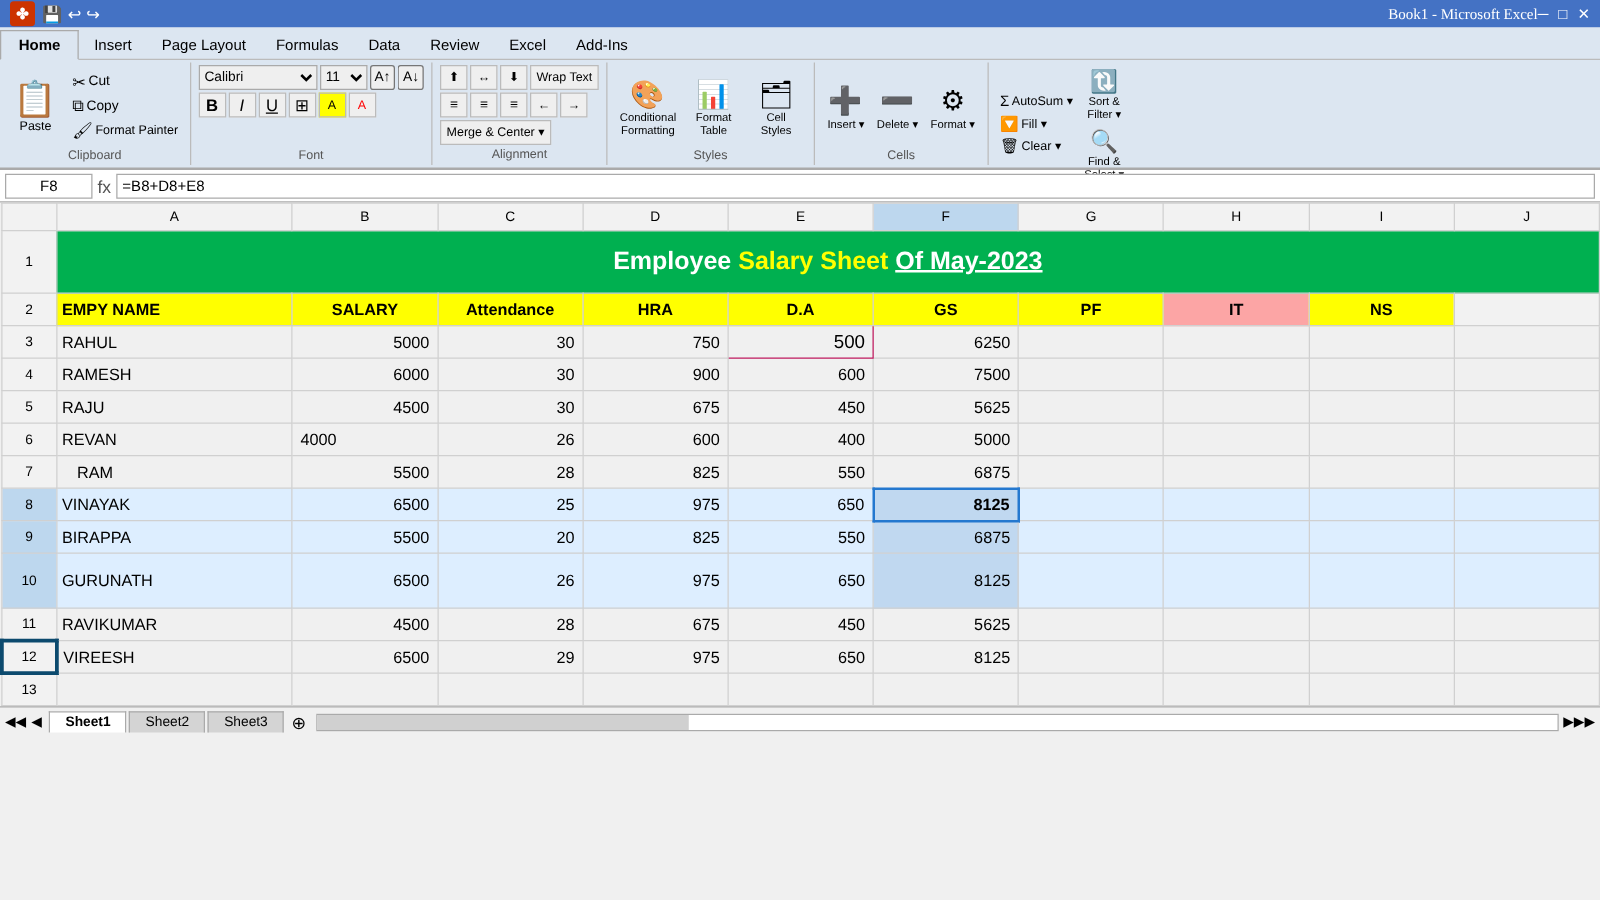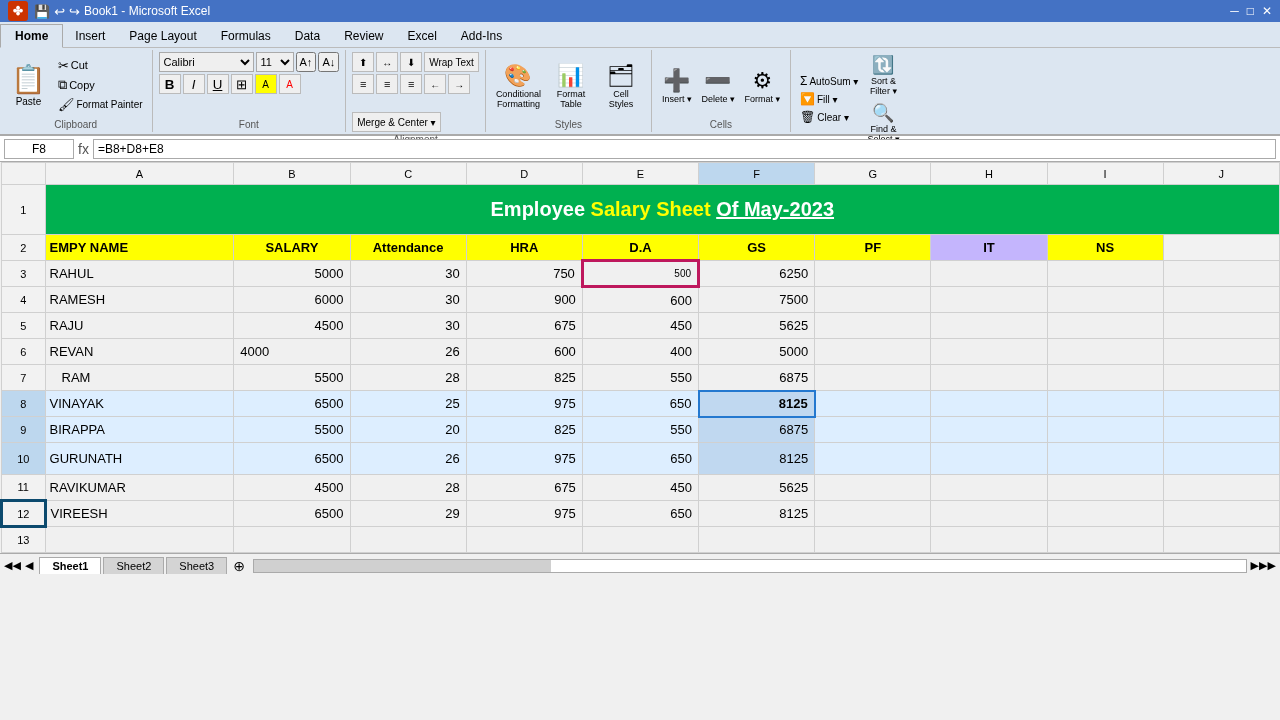--- a/index.html
+++ b/index.html
@@ -6,21 +6,21 @@
     body { font-family: 'Segoe UI', Arial, sans-serif; font-size: 12px; background: #f0f0f0; width: 1280px; height: 720px; overflow: hidden; }
   </style>
 </head>
 <body>
 
 <div style="display:flex; align-items:center; background:#4472c4; height:22px; padding: 0 8px;">
   <div style="width:20px;height:20px;background:#cc3300;border-radius:3px;display:flex;align-items:center;justify-content:center;color:white;font-weight:bold;font-size:12px;margin-right:6px;cursor:pointer;">✤</div>
   <span style="color:white;font-size:13px;cursor:pointer;margin-right:4px;">💾</span>
   <span style="color:white;font-size:13px;cursor:pointer;margin-right:4px;">↩</span>
   <span style="color:white;font-size:13px;cursor:pointer;margin-right:4px;">↪</span>
-  <div style="flex:1; text-align:left;">
+  <div style="flex:1; text-align:right;font-family:Liberation Serif, serif;">
     <span style="color:white;font-size:12px;">Book1 - Microsoft Excel</span>
   </div>
   <div style="display:flex;gap:8px;">
     <span style="color:white;cursor:pointer;">─</span>
     <span style="color:white;cursor:pointer;">□</span>
     <span style="color:white;cursor:pointer;">✕</span>
   </div>
 </div>
 
 <div style="background:#dce6f1; display:flex; align-items:flex-end; padding-top:2px; border-bottom:1px solid #bbb;">
@@ -90,21 +90,21 @@
       <button style="width:22px;height:20px;cursor:pointer;border:1px solid #bbb;font-size:10px;">⬇</button>
       <button style="padding:1px 4px;height:20px;cursor:pointer;border:1px solid #bbb;font-size:10px;">Wrap Text</button>
     </div>
     <div style="display:flex;gap:2px;align-items:center;margin-bottom:2px;">
       <button style="width:22px;height:20px;cursor:pointer;border:1px solid #bbb;font-size:11px;">≡</button>
       <button style="width:22px;height:20px;cursor:pointer;border:1px solid #bbb;font-size:11px;">≡</button>
       <button style="width:22px;height:20px;cursor:pointer;border:1px solid #bbb;font-size:11px;">≡</button>
       <button style="width:22px;height:20px;cursor:pointer;border:1px solid #bbb;font-size:10px;">←</button>
       <button style="width:22px;height:20px;cursor:pointer;border:1px solid #bbb;font-size:10px;">→</button>
     </div>
-    <div style="display:flex;gap:2px;align-items:center;margin-top:16px;">
+    <div style="display:flex;gap:2px;align-items:center;">
       <button style="padding:1px 4px;height:20px;cursor:pointer;border:1px solid #bbb;font-size:10px;">Merge &amp; Center ▾</button>
     </div>
     <div style="font-size:10px;color:#555;margin-top:2px;text-align:center;">Alignment</div>
   </div>
 
 
   <div style="display:flex;flex-direction:column;border-right:1px solid #bbb;padding:2px 6px;min-width:160px;">
     <div style="display:flex;gap:2px;align-items:center;flex:1;">
       <div style="display:flex;flex-direction:column;align-items:center;cursor:pointer;padding:2px 4px;min-width:48px;">
         <span style="font-size:22px;">🎨</span>
@@ -206,32 +206,32 @@
 
       <tr style="height:26px;">
         <td style="background:#f2f2f2;border:1px solid #d0d0d0;text-align:center;font-size:11px;">2</td>
         <td style="background:#ffff00;border:1px solid #d0d0d0;font-weight:bold;font-size:13px;padding:2px 4px;">EMPY NAME</td>
         <td style="background:#ffff00;border:1px solid #d0d0d0;font-weight:bold;font-size:13px;padding:2px 4px;text-align:center;">SALARY</td>
         <td style="background:#ffff00;border:1px solid #d0d0d0;font-weight:bold;font-size:13px;padding:2px 4px;text-align:center;">Attendance</td>
         <td style="background:#ffff00;border:1px solid #d0d0d0;font-weight:bold;font-size:13px;padding:2px 4px;text-align:center;">HRA</td>
         <td style="background:#ffff00;border:1px solid #d0d0d0;font-weight:bold;font-size:13px;padding:2px 4px;text-align:center;">D.A</td>
         <td style="background:#ffff00;border:1px solid #d0d0d0;font-weight:bold;font-size:13px;padding:2px 4px;text-align:center;">GS</td>
         <td style="background:#ffff00;border:1px solid #d0d0d0;font-weight:bold;font-size:13px;padding:2px 4px;text-align:center;">PF</td>
-        <td style="background:#c4b5fd;border:1px solid #d0d0d0;font-weight:bold;font-size:13px;padding:2px 4px;text-align:center;">IT</td>
+        <td style="background:#fca5a5;border:1px solid #d0d0d0;font-weight:bold;font-size:13px;padding:2px 4px;text-align:center;">IT</td>
         <td style="background:#ffff00;border:1px solid #d0d0d0;font-weight:bold;font-size:13px;padding:2px 4px;text-align:center;">NS</td>
         <td style="background:#f2f2f2;border:1px solid #d0d0d0;font-size:13px;"></td>
       </tr>
 
       <tr style="height:26px;">
         <td style="background:#f2f2f2;border:1px solid #d0d0d0;text-align:center;font-size:11px;">3</td>
         <td style="border:1px solid #d0d0d0;padding:2px 4px;font-size:13px;">RAHUL</td>
         <td style="border:1px solid #d0d0d0;padding:2px 6px;font-size:13px;text-align:right;">5000</td>
         <td style="border:1px solid #d0d0d0;padding:2px 6px;font-size:13px;text-align:right;">30</td>
         <td style="border:1px solid #d0d0d0;padding:2px 6px;font-size:13px;text-align:right;">750</td>
-        <td style="border:3px solid #be185d;padding:2px 6px;font-size:10px;text-align:right;">500</td>
+        <td style="border:1px solid #be185d;padding:2px 6px;font-size:15px;text-align:right;">500</td>
         <td style="border:1px solid #d0d0d0;padding:2px 6px;font-size:13px;text-align:right;">6250</td>
         <td style="border:1px solid #d0d0d0;"></td>
         <td style="border:1px solid #d0d0d0;"></td>
         <td style="border:1px solid #d0d0d0;"></td>
         <td style="border:1px solid #d0d0d0;"></td>
       </tr>
       <tr style="height:26px;">
         <td style="background:#f2f2f2;border:1px solid #d0d0d0;text-align:center;font-size:11px;">4</td>
         <td style="border:1px solid #d0d0d0;padding:2px 4px;font-size:13px;">RAMESH</td>
         <td style="border:1px solid #d0d0d0;padding:2px 6px;font-size:13px;text-align:right;">6000</td>
@@ -305,21 +305,21 @@
         <td style="background:#ddeeff;border:1px solid #d0d0d0;padding:2px 6px;font-size:13px;text-align:right;">20</td>
         <td style="background:#ddeeff;border:1px solid #d0d0d0;padding:2px 6px;font-size:13px;text-align:right;">825</td>
         <td style="background:#ddeeff;border:1px solid #d0d0d0;padding:2px 6px;font-size:13px;text-align:right;">550</td>
         <td style="background:#c0d8f0;border:1px solid #d0d0d0;padding:2px 6px;font-size:13px;text-align:right;">6875</td>
         <td style="background:#ddeeff;border:1px solid #d0d0d0;"></td>
         <td style="background:#ddeeff;border:1px solid #d0d0d0;"></td>
         <td style="background:#ddeeff;border:1px solid #d0d0d0;"></td>
         <td style="background:#ddeeff;border:1px solid #d0d0d0;"></td>
       </tr>
 
-      <tr style="height:32px;background:#ddeeff;">
+      <tr style="height:44px;background:#ddeeff;">
         <td style="background:#bdd7ee;border:1px solid #d0d0d0;text-align:center;font-size:11px;">10</td>
         <td style="background:#ddeeff;border:1px solid #d0d0d0;padding:2px 4px;font-size:13px;">GURUNATH</td>
         <td style="background:#ddeeff;border:1px solid #d0d0d0;padding:2px 6px;font-size:13px;text-align:right;">6500</td>
         <td style="background:#ddeeff;border:1px solid #d0d0d0;padding:2px 6px;font-size:13px;text-align:right;">26</td>
         <td style="background:#ddeeff;border:1px solid #d0d0d0;padding:2px 6px;font-size:13px;text-align:right;">975</td>
         <td style="background:#ddeeff;border:1px solid #d0d0d0;padding:2px 6px;font-size:13px;text-align:right;">650</td>
         <td style="background:#c0d8f0;border:1px solid #d0d0d0;padding:2px 6px;font-size:13px;text-align:right;">8125</td>
         <td style="background:#ddeeff;border:1px solid #d0d0d0;"></td>
         <td style="background:#ddeeff;border:1px solid #d0d0d0;"></td>
         <td style="background:#ddeeff;border:1px solid #d0d0d0;"></td>

